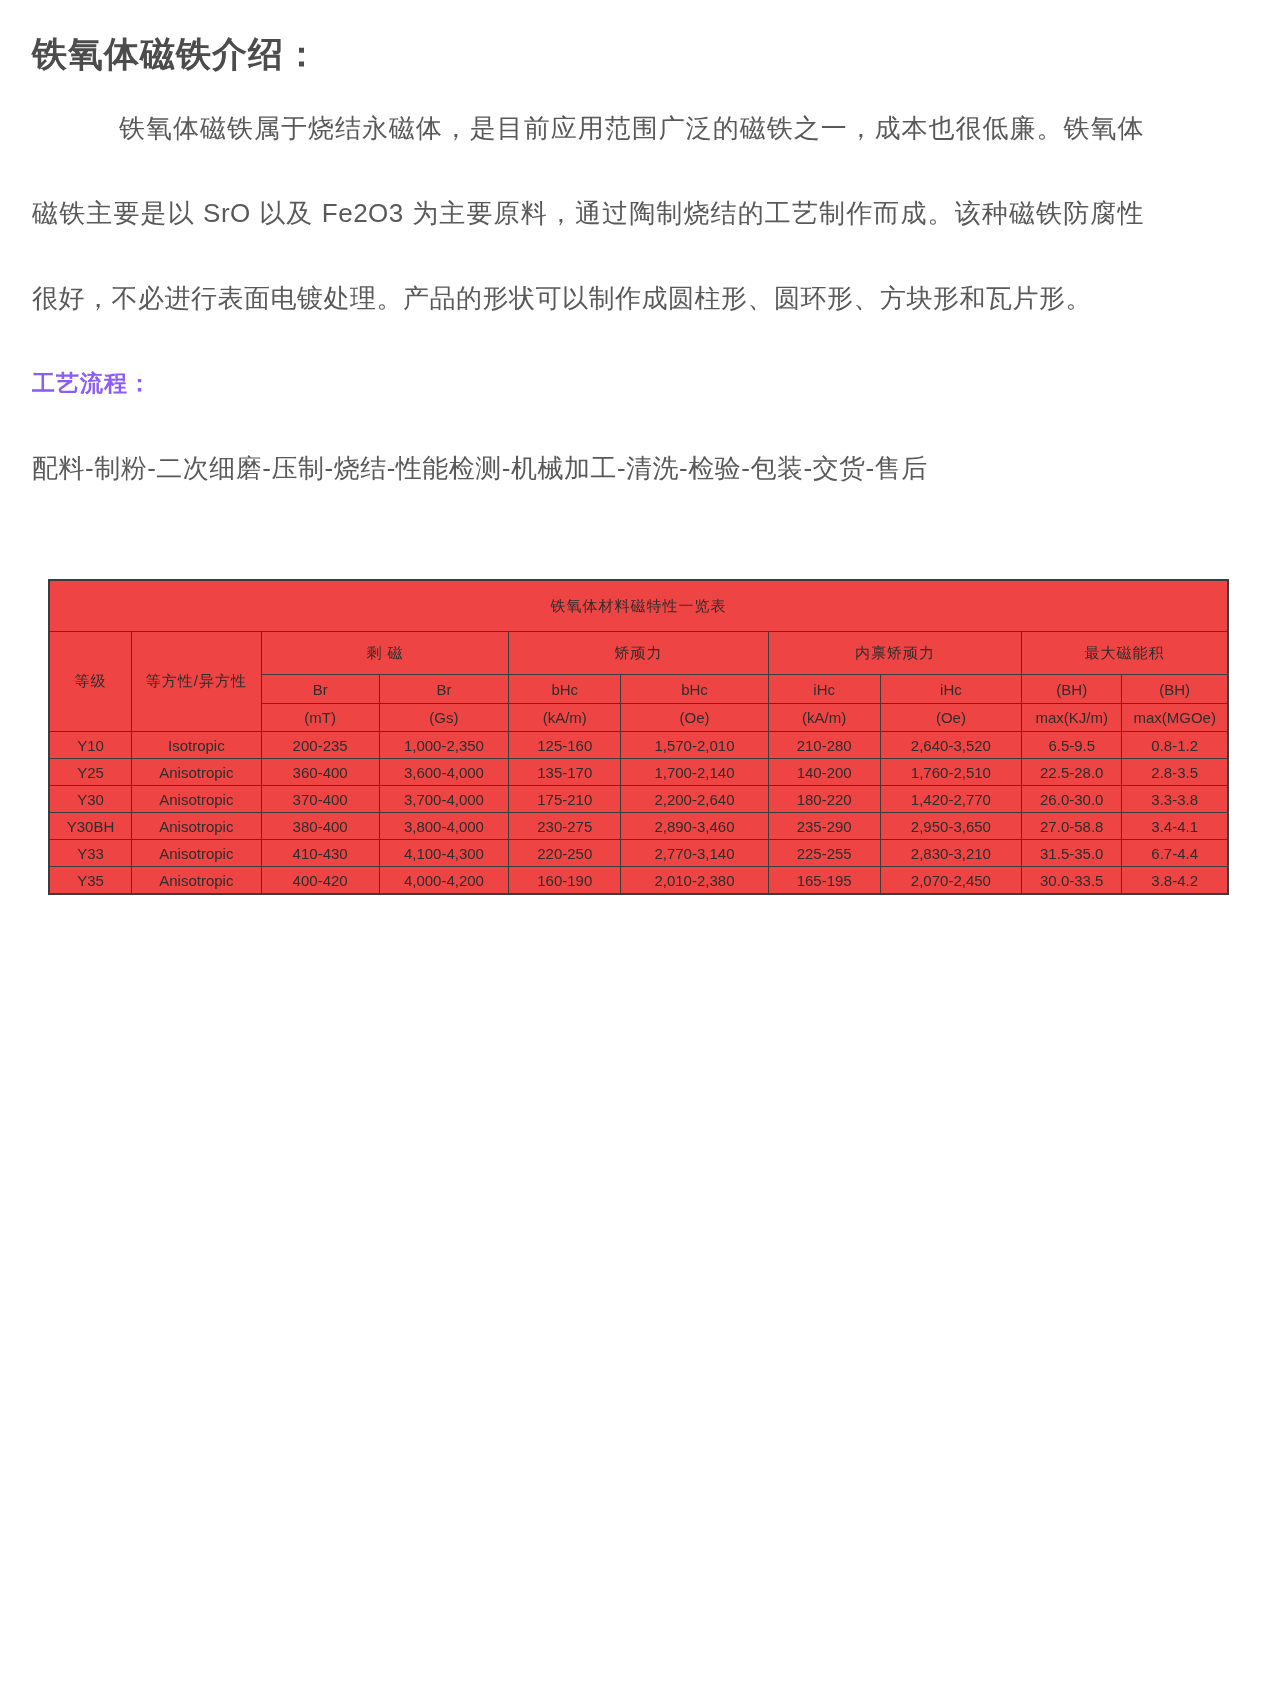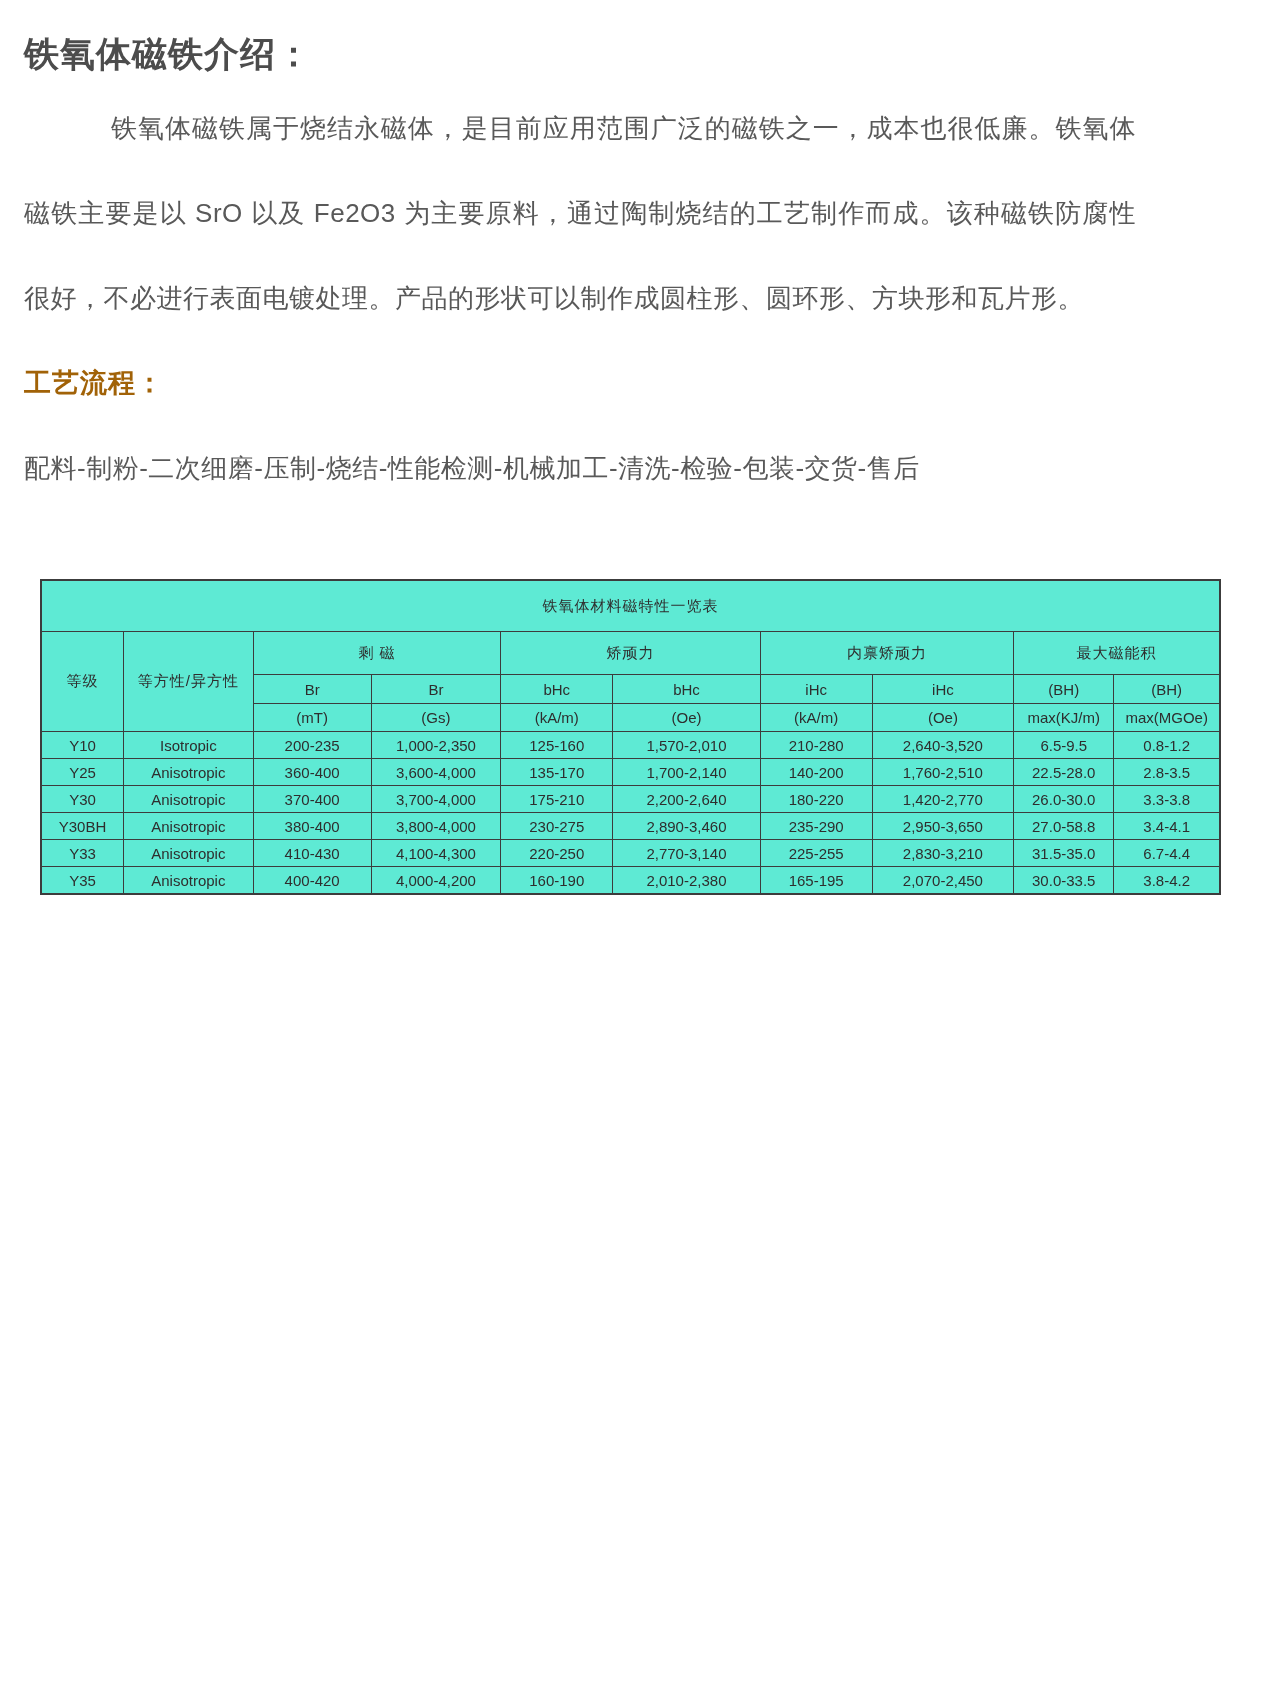--- a/index.html
+++ b/index.html
@@ -8,21 +8,21 @@
     background: #ffffff;
   }
   body {
     width: 1287px;
     height: 1690px;
     font-family: "Liberation Sans", sans-serif;
     position: relative;
     overflow: hidden;
   }
   .doc {
-    padding: 22px 30px 0 24px;
+    padding: 22px 30px 0 32px;
   }
   .h1 {
     font-size: 35px;
     font-weight: bold;
     color: #4c4c4c;
     line-height: 64px;
     letter-spacing: 1px;
   }
   .para {
     width: 1112px;
@@ -30,34 +30,34 @@
     color: #595959;
     line-height: 85px;
     text-align: justify;
     letter-spacing: 0.5px;
     margin: 0;
   }
   .para.indent {
     text-indent: 87px;
   }
   .h2 {
-    font-size: 27px;
+    font-size: 23px;
     font-weight: bold;
-    color: #a16207;
+    color: #8b5cf6;
     line-height: 85px;
     letter-spacing: 1px;
   }
   .table-wrap {
     margin: 68px 0 0 16px;
     width: 1181px;
   }
   table.props {
     width: 1181px;
     border-collapse: collapse;
-    background: #5eead4;
+    background: #ef4444;
     table-layout: fixed;
   }
   table.props td {
     border: 1px solid #3c3c3c;
     text-align: center;
     vertical-align: middle;
     color: #2e2e2e;
     font-size: 15px;
     padding: 0 2px;
     overflow: hidden;

